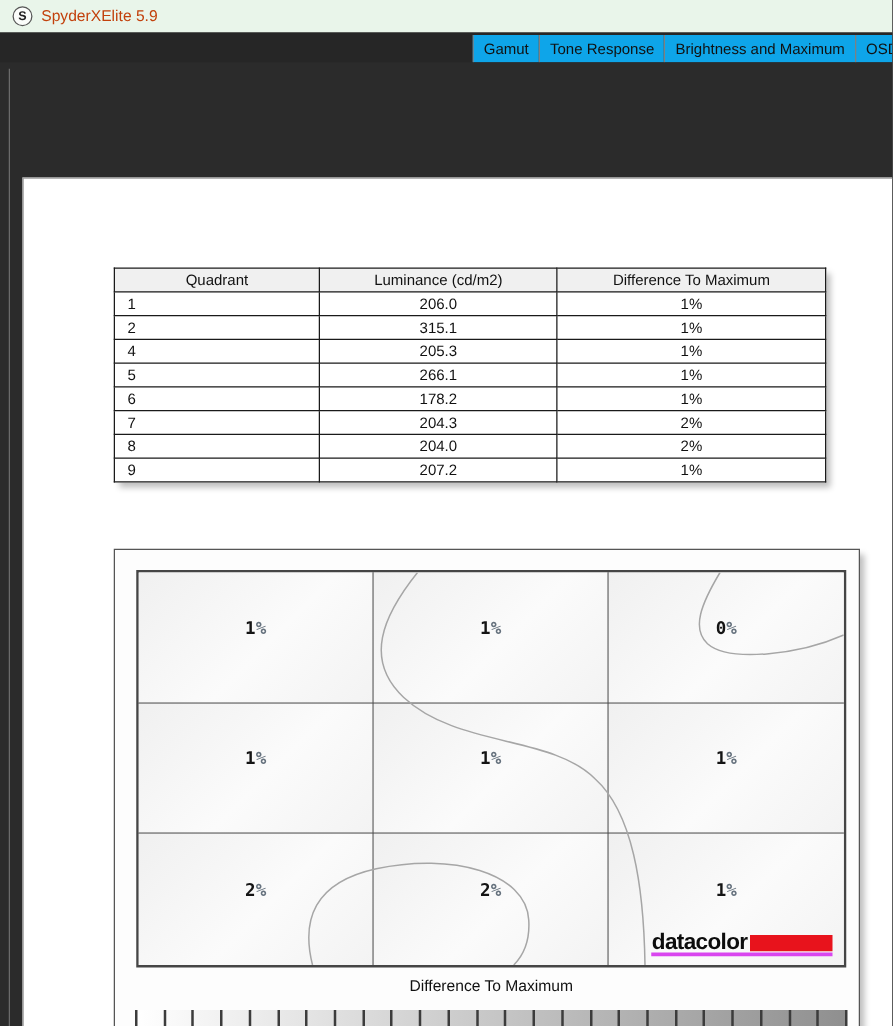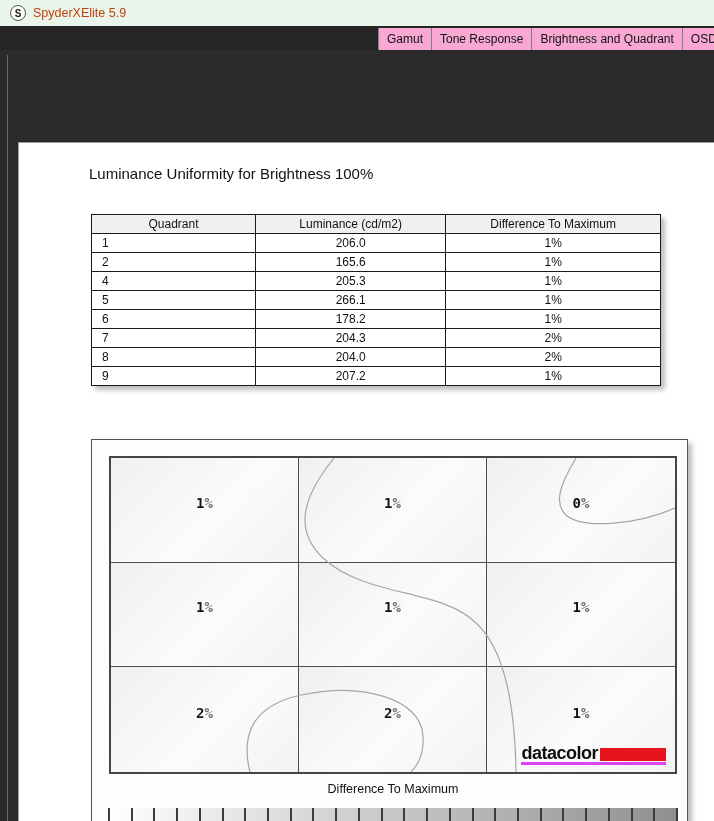--- a/index.html
+++ b/index.html
@@ -19,21 +19,21 @@
     font-size:10px; font-weight:bold; color:#222; background:#fbfdfb;
   }
   .titlebar-text { margin-left:7px; font-size:12.5px; color:#c2410c; }
   
   .tabband { position:absolute; left:0; top:26px; width:714px; height:24px; background:#262626; }
   .tabstrip {
     position:absolute; left:378px; top:2px; right:0; height:22px;
     display:flex; overflow:hidden;
   }
   .tab {
-    background:#f9a8d4; color:#111; font-size:12px; line-height:22px;
+    background:#0ea5e9; color:#111; font-size:12px; line-height:22px;
     padding:0 8px; white-space:nowrap; border-left:1px solid #808080;
     flex:0 0 auto;
   }
   .tab:first-child { border-left:1px solid #808080; }
   
   .maindark { position:absolute; left:0; top:50px; width:714px; height:771px; background:#2b2b2b; }
   .vline { position:absolute; left:7px; top:5px; bottom:0; width:1px; background:#6a6a6a; }
   
   .panel {
     position:absolute; left:18px; top:92px; width:696px; height:729px;
@@ -107,30 +107,29 @@
 
   <div class="titlebar">
     <div class="app-icon">S</div>
     <div class="titlebar-text">SpyderXElite 5.9</div>
   </div>
 
   <div class="tabband">
     <div class="tabstrip">
         <div class="tab">Gamut</div>
         <div class="tab">Tone Response</div>
-        <div class="tab">Brightness and Quadrant</div>
+        <div class="tab">Brightness and Maximum</div>
         <div class="tab">OSD setting</div>
       </div>
   </div>
 
   <div class="maindark">
     <div class="vline"></div>
 
     <div class="panel">
-      <div class="heading">Luminance Uniformity for Brightness 100%</div>
 
       <table class="report">
         <colgroup>
             <col class="col-q">
             <col class="col-l">
             <col class="col-d">
           </colgroup>
         <thead>
             <tr>
               <th>Quadrant</th>
@@ -139,21 +138,21 @@
             </tr>
           </thead>
         <tbody>
             <tr>
               <td class="qcol">1</td>
               <td>206.0</td>
               <td>1%</td>
             </tr>
             <tr>
               <td class="qcol">2</td>
-              <td>165.6</td>
+              <td>315.1</td>
               <td>1%</td>
             </tr>
             <tr>
               <td class="qcol">4</td>
               <td>205.3</td>
               <td>1%</td>
             </tr>
             <tr>
               <td class="qcol">5</td>
               <td>266.1</td>

